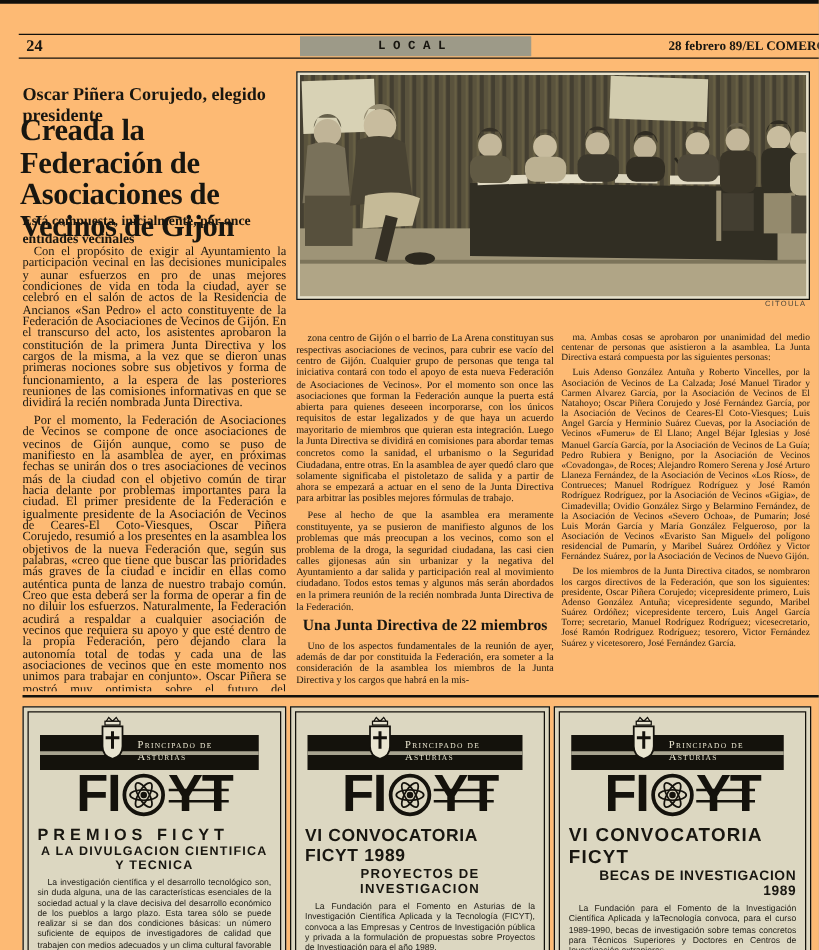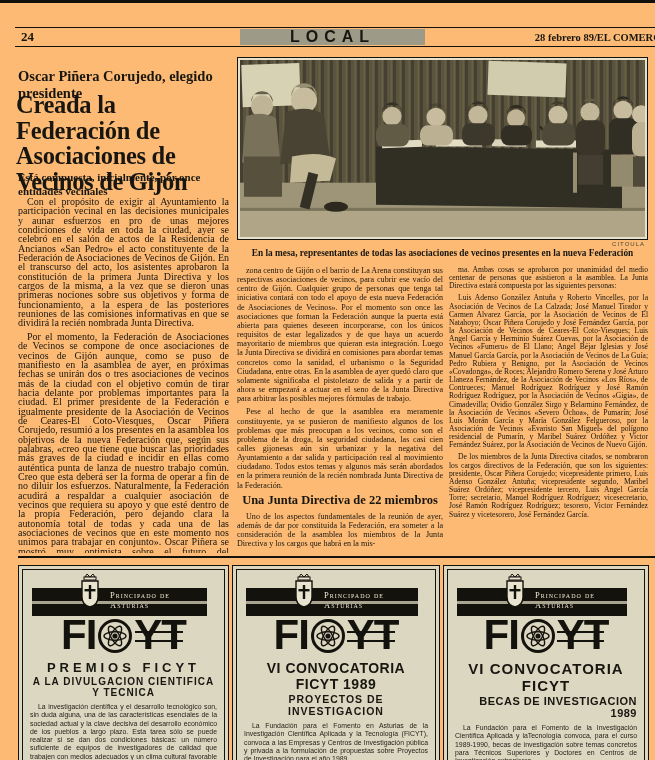--- a/index.html
+++ b/index.html
@@ -9,21 +9,21 @@
   .page::before{content:"";position:absolute;left:0;top:0;right:0;height:3px;background:#11100c;}
   .edge-line{position:absolute;top:56px;bottom:0;right:3px;width:1px;background:#8a8573;}
 
   
   .masthead{position:absolute;left:15px;right:13px;top:27px;height:18px;
             border-top:1.5px solid #14120c;border-bottom:1.5px solid #14120c;
             display:flex;align-items:center;}
   .page-num{font-weight:bold;font-size:13px;margin-left:6px;}
   .section-box{position:absolute;left:225px;width:185px;top:1px;bottom:1px;background:#9d9a88;
                display:flex;align-items:center;justify-content:center;}
-  .section-label{font-family:Liberation Sans, sans-serif;font-weight:bold;font-size:16px;letter-spacing:6px;color:#181610;}
+  .section-label{font-family:Liberation Mono, monospace;font-weight:bold;font-size:10px;letter-spacing:6px;color:#181610;}
   .edition{margin-left:auto;margin-right:5px;font-weight:bold;font-size:10.5px;}
 
   
   .kicker{position:absolute;left:18px;top:56px;width:212px;font-weight:bold;font-size:14.5px;line-height:16.5px;margin-top:12px;}
   .headline{position:absolute;left:16px;top:92px;width:218px;font-weight:bold;font-size:24.5px;line-height:25.5px;letter-spacing:-0.3px;}
   .subhead{position:absolute;left:18px;top:170px;width:214px;font-weight:bold;font-size:11px;line-height:14px;}
 
   
   .col{position:absolute;text-align:justify;font-size:10px;line-height:9.35px;overflow:hidden;}
   .col p{margin:0 0 4px 0;text-indent:9px;}
@@ -57,21 +57,21 @@
                 font-size:8.5px;letter-spacing:1px;font-family:"Liberation Serif",serif;}
   .pa-underline{position:absolute;left:2px;right:10px;top:25px;height:3px;background:#a8a490;}
   .pa-shield{position:absolute;left:48px;top:-4px;width:24px;height:36px;}
 
   .ficyt{position:relative;height:46px;margin:6px 0 2px 0;display:flex;align-items:center;justify-content:center;
          font-family:"Liberation Sans",sans-serif;font-weight:900;font-size:42px;letter-spacing:-1px;color:#14120c;}
   .ficyt .atom{display:inline-block;width:36px;height:36px;margin:0 1px;position:relative;top:1px;}
   .ficyt-lines{position:absolute;right:18%;top:19px;width:26%;height:7px;
                border-top:2px solid #14120c;border-bottom:2px solid #14120c;}
 
-  .ad-title1{text-align:center;font-family:"Liberation Sans",sans-serif;font-weight:bold;margin:2px 0 1px 0;}
+  .ad-title1{text-align:left;font-family:"Liberation Sans",sans-serif;font-weight:bold;margin:2px 0 1px 0;}
   .ad-title2{text-align:center;font-family:"Liberation Sans",sans-serif;font-weight:bold;margin:0 0 5px 0;}
   .ad-1 .ad-title1{font-size:13px;letter-spacing:4px;}
   .ad-1 .ad-title2{font-size:10px;letter-spacing:1px;text-align:center;}
   .ad-2 .ad-title1{font-size:14px;letter-spacing:0.5px;}
   .ad-2 .ad-title2{font-size:10.5px;letter-spacing:1px;}
   .ad-3 .ad-title1{font-size:15px;letter-spacing:1px;}
   .ad-3 .ad-title2{font-size:11px;letter-spacing:0.5px;text-align:right;}
 
   .ad-body{font-family:"Liberation Sans",sans-serif;font-size:6.9px;line-height:8.3px;text-align:justify;color:#24221a;}
   .ad-body p{margin:0 0 2px 0;text-indent:8px;}
@@ -163,21 +163,20 @@
         <rect x="371" y="94" width="25" height="32" fill="#8a8166"></rect>
         <circle cx="401" cy="54" r="9" fill="#cabfa4"></circle>
         <rect x="392" y="62" width="22" height="34" rx="8" fill="#b9af92"></rect>
         <rect x="393" y="96" width="20" height="30" fill="#3a352a"></rect>
       </g>
 
       <rect x="0" y="0" width="405" height="176" fill="#d6c89e" opacity="0.14"></rect>
     </svg>
   </div>
   <div class="photo-credit">CITOULA</div>
-  <div class="photo-caption">En la mesa, representantes de todas las asociaciones de vecinos presentes en la nueva Federación</div>
 
   <div class="col col-left">
     <p>Con el propósito de exigir al Ayuntamiento la participación vecinal en las decisiones municipales y aunar esfuerzos en pro de unas mejores condiciones de vida en toda la ciudad, ayer se celebró en el salón de actos de la Residencia de Ancianos «San Pedro» el acto constituyente de la Federación de Asociaciones de Vecinos de Gijón. En el transcurso del acto, los asistentes aprobaron la constitución de la primera Junta Directiva y los cargos de la misma, a la vez que se dieron unas primeras nociones sobre sus objetivos y forma de funcionamiento, a la espera de las posteriores reuniones de las comisiones informativas en que se dividirá la recién nombrada Junta Directiva.</p>
     <p>Por el momento, la Federación de Asociaciones de Vecinos se compone de once asociaciones de vecinos de Gijón aunque, como se puso de manifiesto en la asamblea de ayer, en próximas fechas se unirán dos o tres asociaciones de vecinos más de la ciudad con el objetivo común de tirar hacia delante por problemas importantes para la ciudad. El primer presidente de la Federación e igualmente presidente de la Asociación de Vecinos de Ceares-El Coto-Viesques, Oscar Piñera Corujedo, resumió a los presentes en la asamblea los objetivos de la nueva Federación que, según sus palabras, «creo que tiene que buscar las prioridades más graves de la ciudad e incidir en ellas como auténtica punta de lanza de nuestro trabajo común. Creo que esta deberá ser la forma de operar a fin de no diluir los esfuerzos. Naturalmente, la Federación acudirá a respaldar a cualquier asociación de vecinos que requiera su apoyo y que esté dentro de la propia Federación, pero dejando clara la autonomía total de todas y cada una de las asociaciones de vecinos que en este momento nos unimos para trabajar en conjunto». Oscar Piñera se mostró muy optimista sobre el futuro del asociacionismo vecinal. «Esta Federación nace —dijo— en el ánimo de todos de que es necesario juntar hombro con hombro todos los vecinos de Gijón para tratar de solucionar los problemas de la mejor forma posible. Hasta ahora, la Administración se aprovechaba de que no estábamos unidos para provocar enfrentamientos entre los diferentes barrios, pero esto se ha terminado. El movimiento asociativo está en alza y solo espero que la</p>
   </div>
   <div class="col col-mid">
     <p>zona centro de Gijón o el barrio de La Arena constituyan sus respectivas asociaciones de vecinos, para cubrir ese vacío del centro de Gijón. Cualquier grupo de personas que tenga tal iniciativa contará con todo el apoyo de esta nueva Federación de Asociaciones de Vecinos». Por el momento son once las asociaciones que forman la Federación aunque la puerta está abierta para quienes deseeen incorporarse, con los únicos requisitos de estar legalizados y de que haya un acuerdo mayoritario de miembros que quieran esta integración. Luego la Junta Directiva se dividirá en comisiones para abordar temas concretos como la sanidad, el urbanismo o la Seguridad Ciudadana, entre otras. En la asamblea de ayer quedó claro que solamente significaba el pistoletazo de salida y a partir de ahora se empezará a actuar en el seno de la Junta Directiva para arbitrar las posibles mejores fórmulas de trabajo.</p>
     <p>Pese al hecho de que la asamblea era meramente constituyente, ya se pusieron de manifiesto algunos de los problemas que más preocupan a los vecinos, como son el problema de la droga, la seguridad ciudadana, las casi cien calles gijonesas aún sin urbanizar y la negativa del Ayuntamiento a dar salida y participación real al movimiento ciudadano. Todos estos temas y algunos más serán abordados en la primera reunión de la recién nombrada Junta Directiva de la Federación.</p>
     <p class="crosshead">Una Junta Directiva de 22 miembros</p>
     <p>Uno de los aspectos fundamentales de la reunión de ayer, además de dar por constituida la Federación, era someter a la consideración de la asamblea los miembros de la Junta Directiva y los cargos que habrá en la mis-</p>

